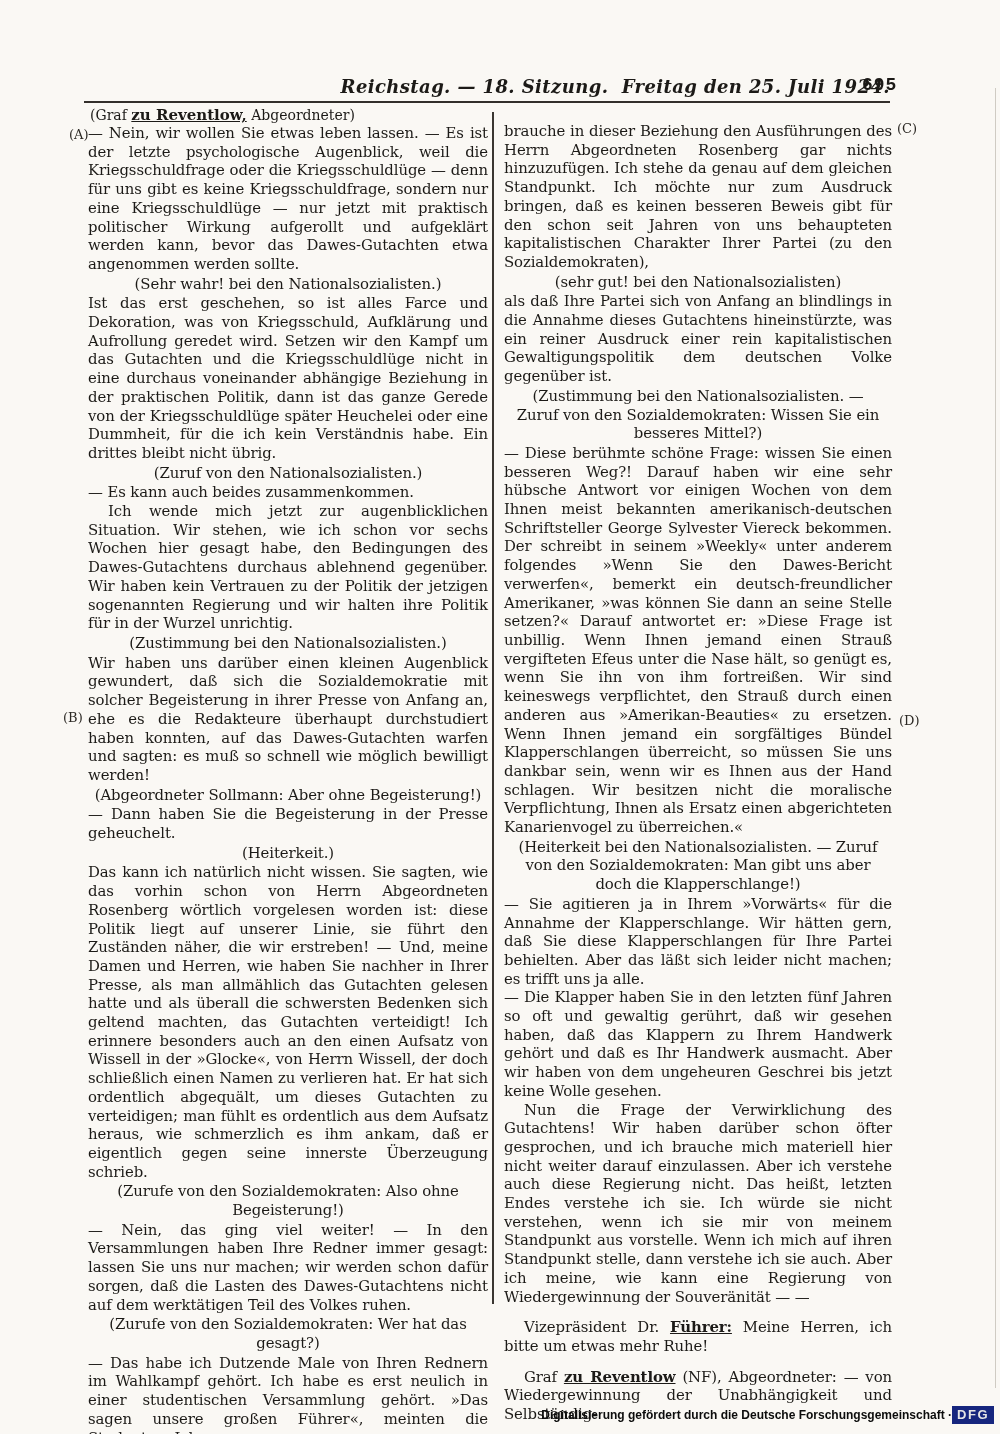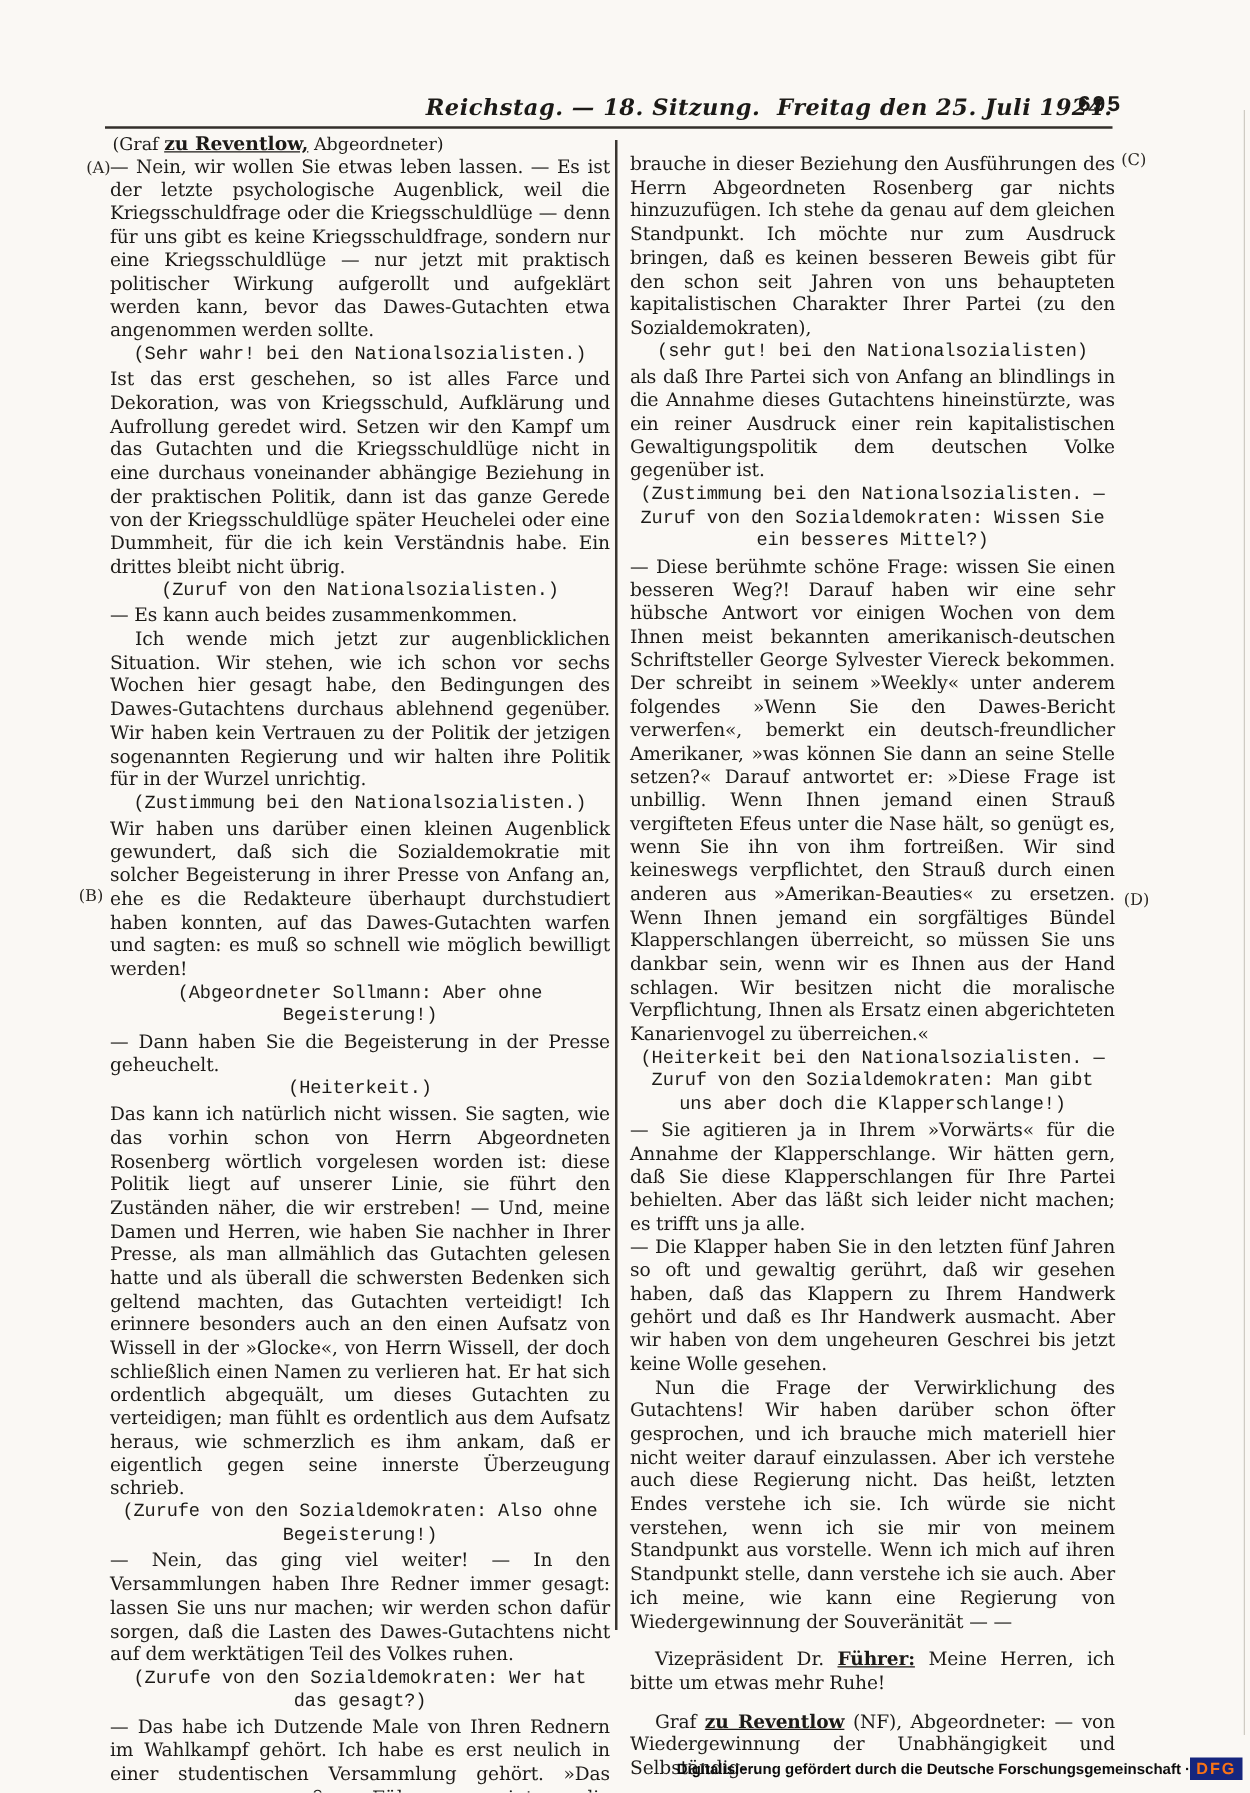--- a/index.html
+++ b/index.html
@@ -18,21 +18,21 @@
   .edge-line{position:absolute;left:995px;top:88px;width:1px;height:1300px;background:#cfcbc3;}
   .speaker-note{position:absolute;left:90px;top:106px;font-size:14px;}
   .speaker-note .bold{font-weight:bold;font-size:15px;}
   .margin-label{position:absolute;font-size:13px;color:#2b2823;}
   .column{position:absolute;font-size:14.9px;line-height:18.7px;letter-spacing:-.1px;}
   .column.left{left:88px;top:124px;width:400px;}
   .column.right{left:504px;top:122px;width:388px;}
   .para{text-align:justify;hyphens:none;}
   .para.indent{text-indent:20px;}
   .para.gap{margin-top:12px;}
-  .interjection{text-align:center;margin:1px 6px;font-family:Liberation Mono, monospace;}
+  .interjection{text-align:center;margin:1px 6px;}
   .bold{font-weight:bold;text-decoration:underline;}
   .footer{
     position:absolute;top:1404px;right:6px;left:0;height:22px;
     display:flex;justify-content:flex-end;align-items:center;gap:0;
     font-family:"Liberation Sans", sans-serif;font-weight:bold;font-size:12px;color:#0c0c0c;
   }
   .dfg-logo{
     display:inline-block;padding:1px 5px 2px 5px;font-size:13px;letter-spacing:1.5px;
     font-family:"Liberation Sans", sans-serif;font-weight:bold;
   }
@@ -81,14 +81,14 @@
     <div class="para">— Die Klapper haben Sie in den letzten fünf Jahren so oft und gewaltig gerührt, daß wir gesehen haben, daß das Klappern zu Ihrem Handwerk gehört und daß es Ihr Handwerk ausmacht. Aber wir haben von dem ungeheuren Geschrei bis jetzt keine Wolle gesehen.</div>
     <div class="para indent">Nun die Frage der Verwirklichung des Gutachtens! Wir haben darüber schon öfter gesprochen, und ich brauche mich materiell hier nicht weiter darauf einzulassen. Aber ich verstehe auch diese Regierung nicht. Das heißt, letzten Endes verstehe ich sie. Ich würde sie nicht verstehen, wenn ich sie mir von meinem Standpunkt aus vorstelle. Wenn ich mich auf ihren Standpunkt stelle, dann verstehe ich sie auch. Aber ich meine, wie kann eine Regierung von Wiedergewinnung der Souveränität — —</div>
     <div class="para indent gap"><span>Vizepräsident Dr. </span><span class="bold">Führer:</span><span> Meine Herren, ich bitte um etwas mehr Ruhe!</span></div>
     <div class="para indent gap"><span>Graf </span><span class="bold">zu Reventlow</span><span> (NF), Abgeordneter: — von Wiedergewinnung der Unabhängigkeit und Selbständig-</span></div>
   </div>
 
 <div class="edge-line"></div>
 
 <div class="footer">
   <span>Digitalisierung gefördert durch die Deutsche Forschungsgemeinschaft ·</span>
-  <span class="dfg-logo" style="background: rgb(22, 38, 126); color: #f97316;">DFG</span>
+  <span class="dfg-logo" style="background: rgb(22, 38, 126); color: #e5e5e5;">DFG</span>
 </div>
 
 </body></html>

